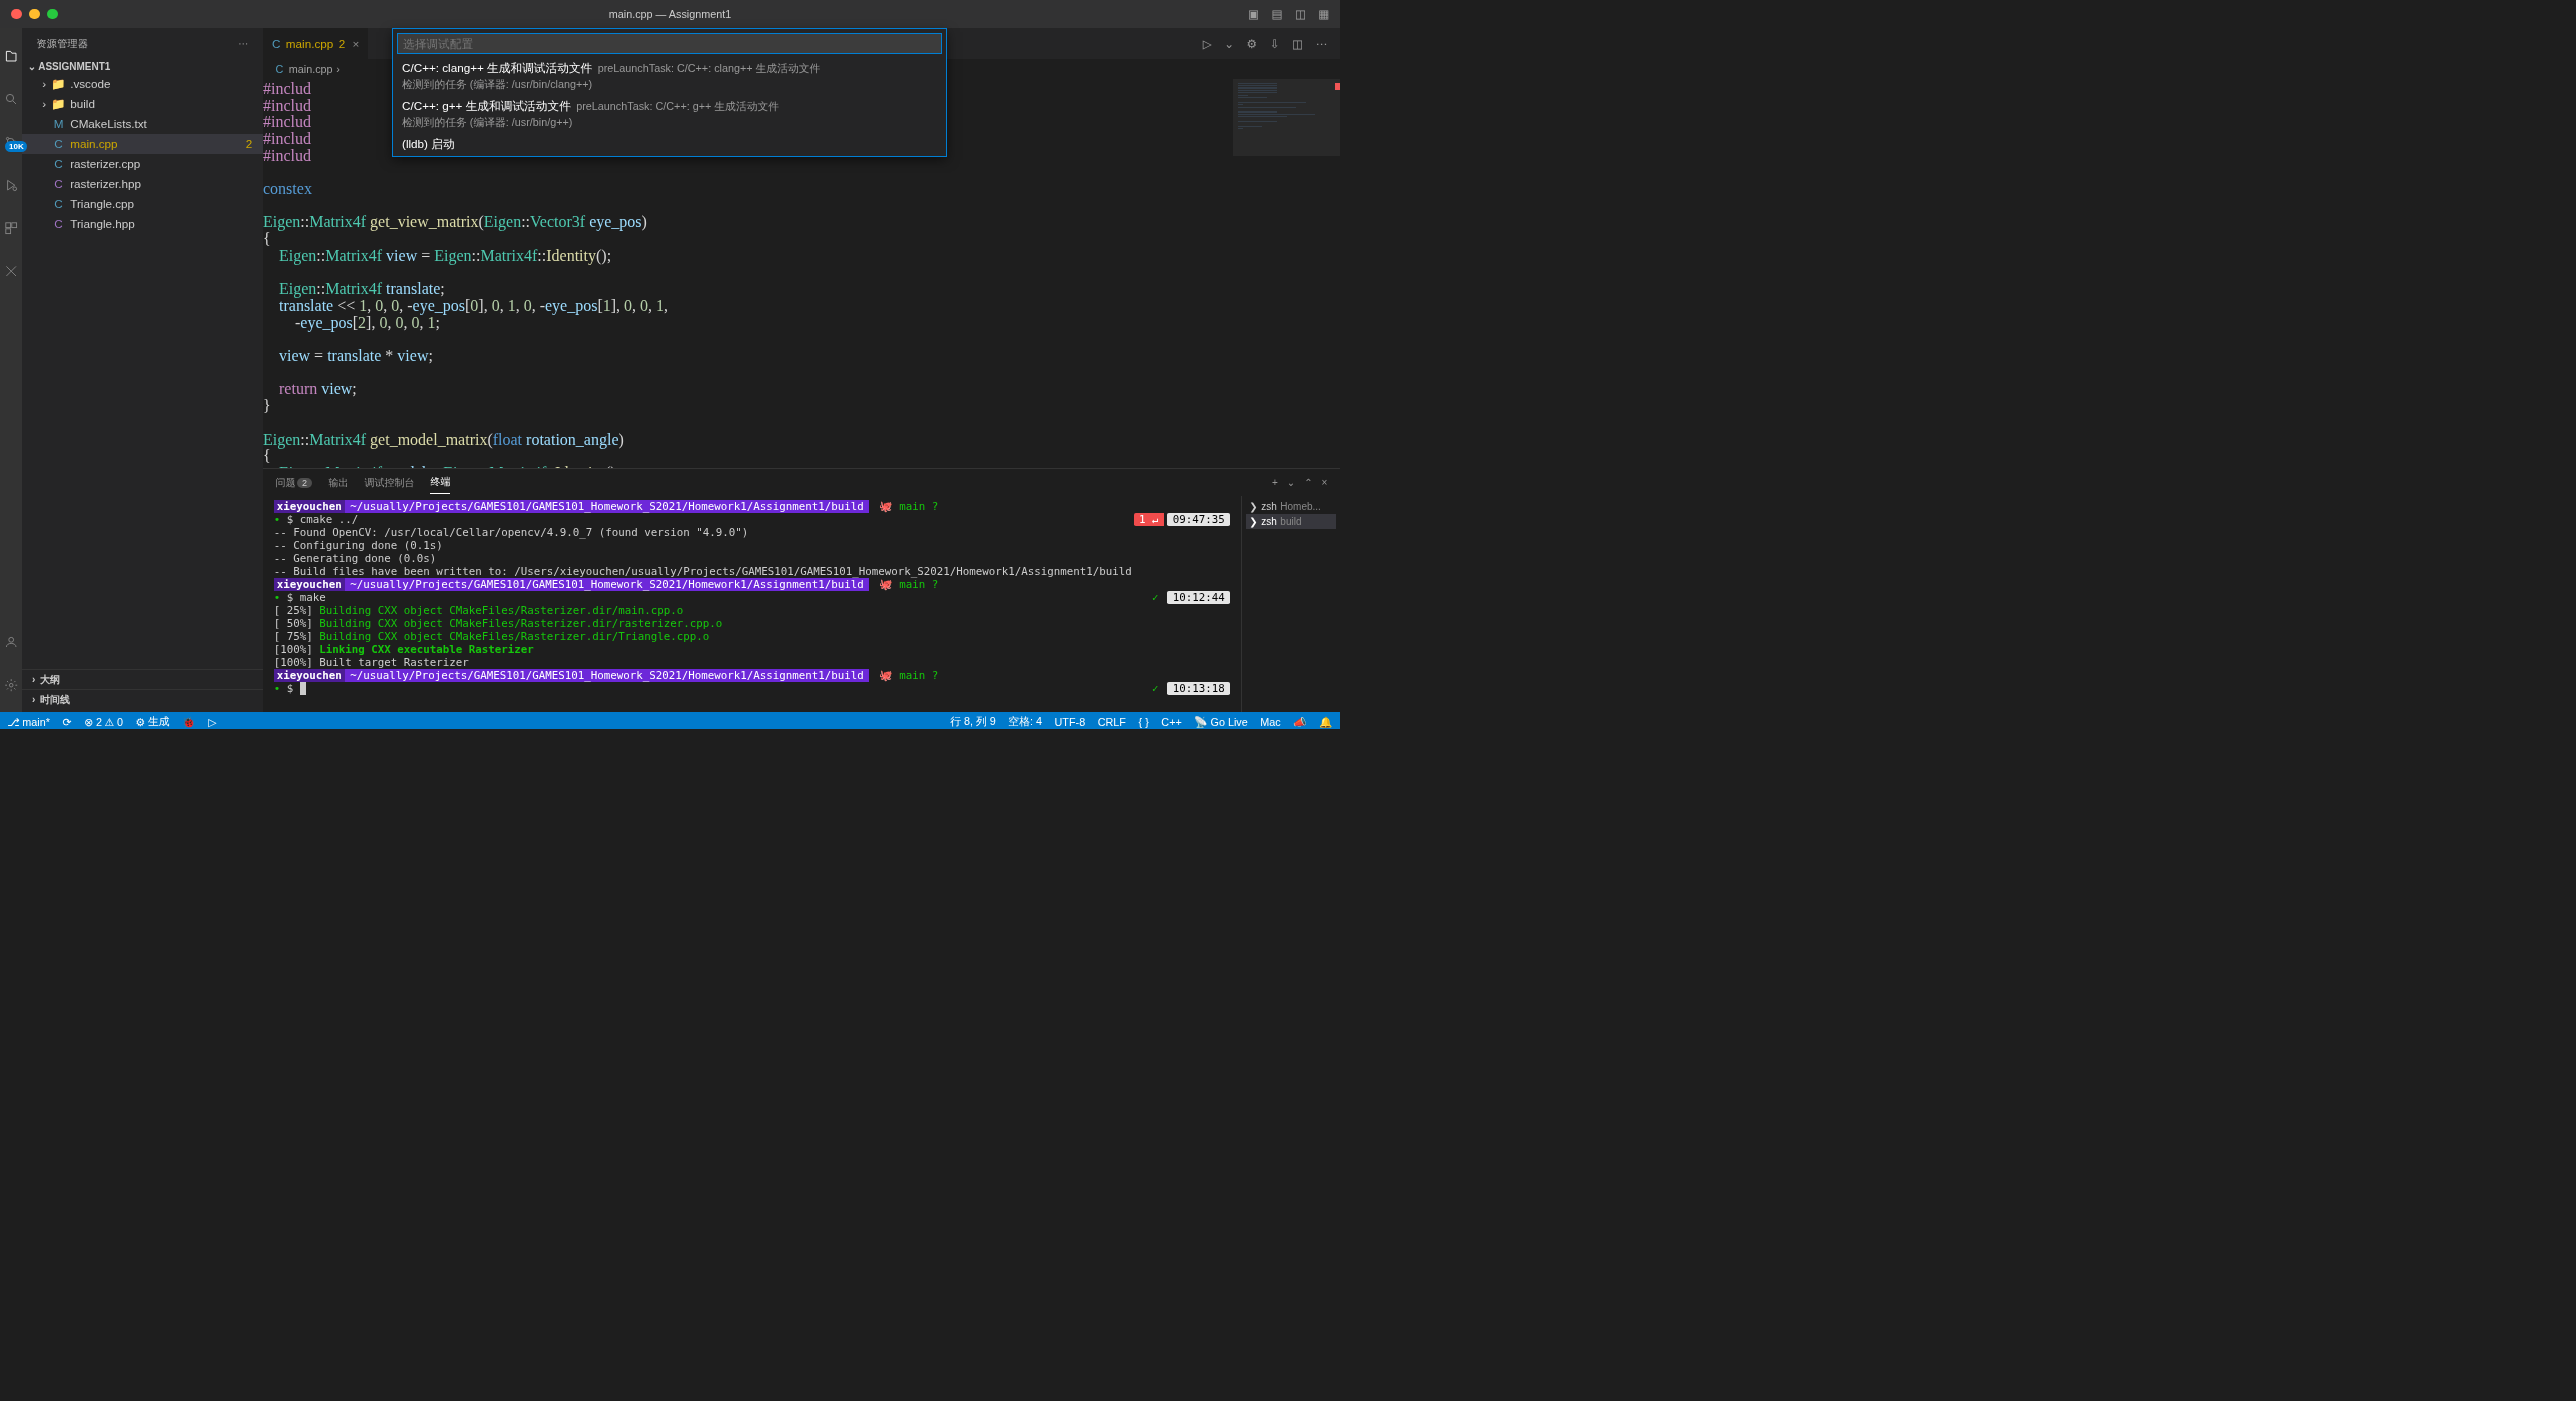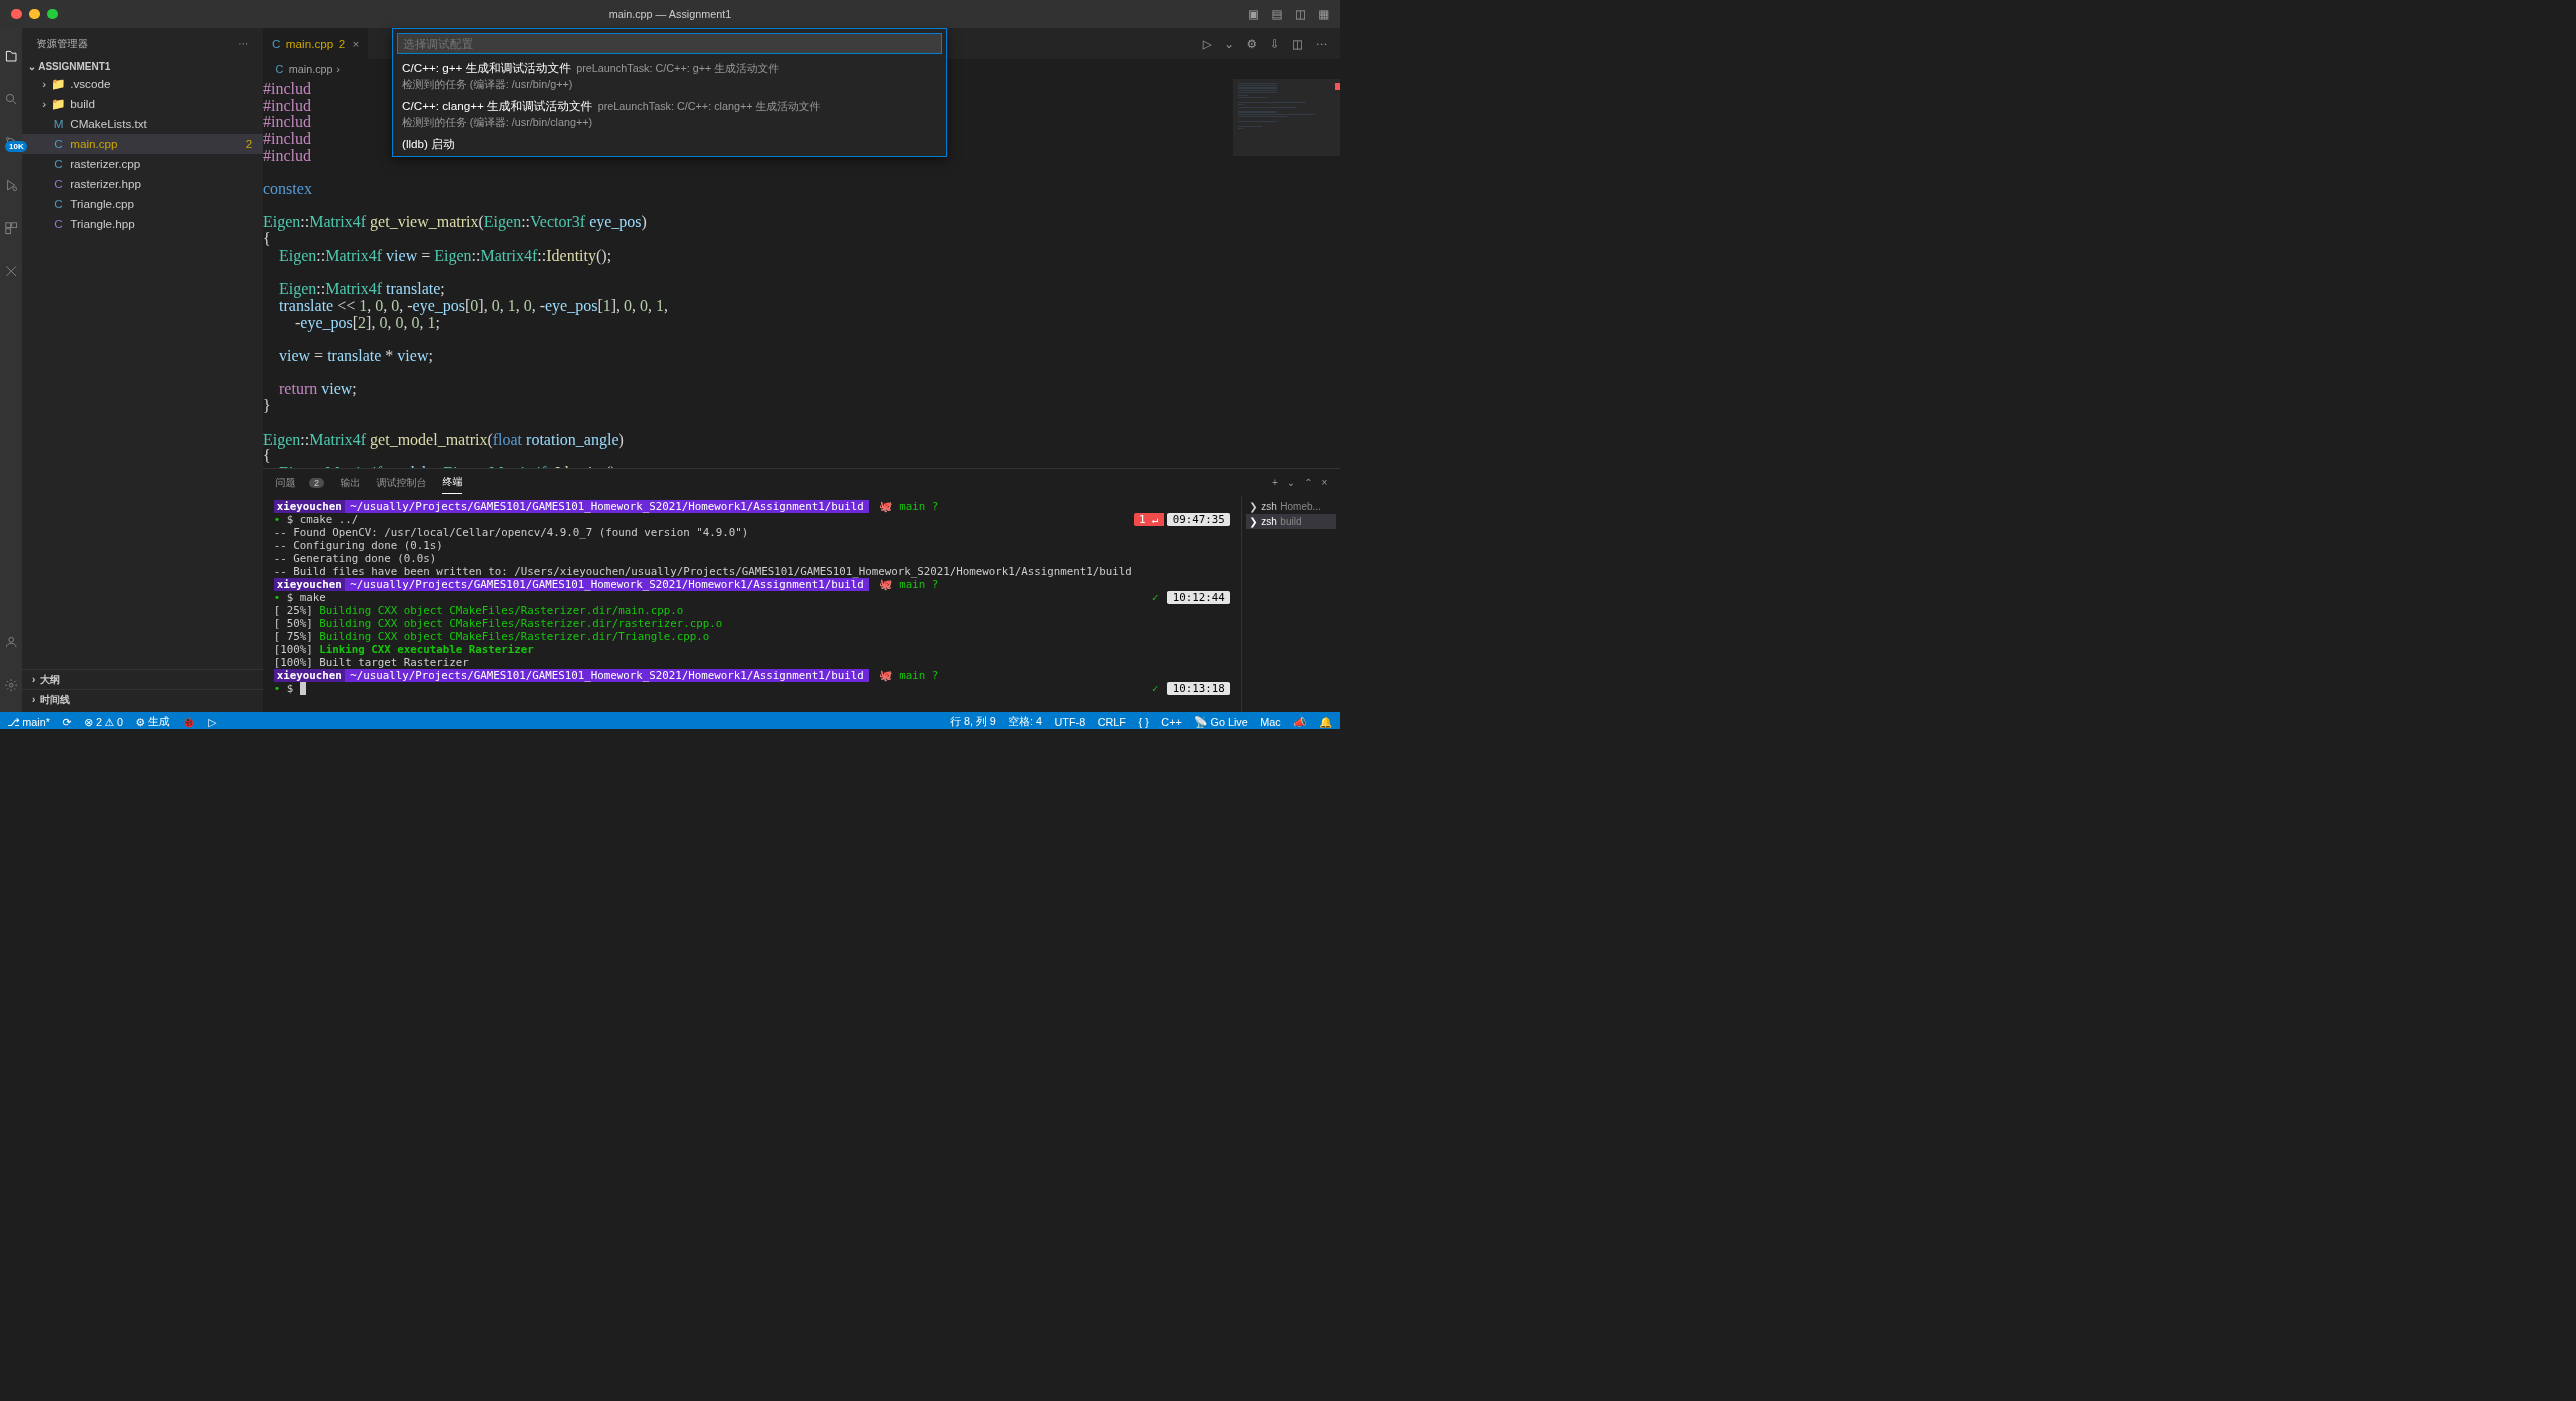--- a/index.html
+++ b/index.html
@@ -101,21 +101,21 @@
 .c-kw{color:#569cd6;} .c-type{color:#4ec9b0;} .c-fn{color:#dcdcaa;} .c-num{color:#b5cea8;} .c-pp{color:#c586c0;} .c-var{color:#9cdcfe;}
 .minimap { width:108px; background:#1e1e1e; border-left:0.9px solid #1e1e1e; position:relative;}
 .minimap-content{ position:absolute; top:3.6px; left:5.4px; right:5.4px; }
 .mline{ height:1.3px; background:#3a4a5a; margin-bottom:1.1px; opacity:0.6;}
 .minimap-slider{ position:absolute; top:0; left:0; right:0; height:77px; background:rgba(255,255,255,0.05);}
 .minimap-red{ position:absolute; right:0; width:5.4px; top:3.6px; height:7.2px; background:#f14c4c;}
 
 
 .panel { height: 244px; background:#1e1e1e; border-top:0.9px solid #333; display:flex; flex-direction:column;}
 .panel-tabs { height:27px; display:flex; align-items:center; padding:0 12.6px; gap:16px; font-size:10px; color:#969696;}
-.panel-tab{ cursor:pointer; display:flex; align-items:center; gap:13px;}
+.panel-tab{ cursor:pointer; display:flex; align-items:center; gap:1px;}
 .panel-tab.active{ color:#fff; border-bottom:0.9px solid #fff; padding-bottom:3.6px; margin-bottom:-4.5px;}
 .panel-tab .pbadge{ background:#4d4d4d; color:#ccc; border-radius:7.2px; padding:0 5.4px; font-size:9px;}
 .panel-right{ margin-left:auto; display:flex; gap:9px; align-items:center;}
 .terminal-area { flex:1; display:flex; overflow:hidden;}
 .terminal { flex:1; font-family: Menlo, monospace; font-size:10.8px; line-height:13px; padding:3.6px 10.8px; white-space:pre; overflow:hidden; color:#ccc;}
 .term-sidebar{ width:99px; border-left:0.9px solid #333; padding:3.6px;}
 .term-tab{ display:flex; align-items:center; gap:3.6px; padding:1.8px 3.6px; font-size:10px; color:#ccc;}
 .term-tab.active{ background:#37373d; color:#fff;}
 .t-green{color:#16c60c;}
 .prompt-pill { display:inline; }
@@ -400,26 +400,26 @@
             </div>
         </div>
       </div>
     </div>
   </div>
 </div>
 
 <div class="debug-dropdown">
   <input class="debug-input" placeholder="选择调试配置" style="">
   <div class="debug-opt">
+    <span class="main-l">C/C++: clang++ 生成和调试活动文件</span><span class="sub-l">preLaunchTask: C/C++: clang++ 生成活动文件</span>
+    <span class="line2">检测到的任务 (编译器: /usr/bin/clang++)</span>
+  </div>
+  <div class="debug-opt">
     <span class="main-l">C/C++: g++ 生成和调试活动文件</span><span class="sub-l">preLaunchTask: C/C++: g++ 生成活动文件</span>
     <span class="line2">检测到的任务 (编译器: /usr/bin/g++)</span>
-  </div>
-  <div class="debug-opt">
-    <span class="main-l">C/C++: clang++ 生成和调试活动文件</span><span class="sub-l">preLaunchTask: C/C++: clang++ 生成活动文件</span>
-    <span class="line2">检测到的任务 (编译器: /usr/bin/clang++)</span>
   </div>
   <div class="debug-opt">
     <span class="main-l">(lldb) 启动</span>
   </div>
 </div>
 
 <div class="statusbar">
   <div class="sb-item">⎇ <span>main*</span></div>
   <div class="sb-item">⟳</div>
   <div class="sb-item">⊗ <span>2</span> ⚠ <span>0</span></div>

